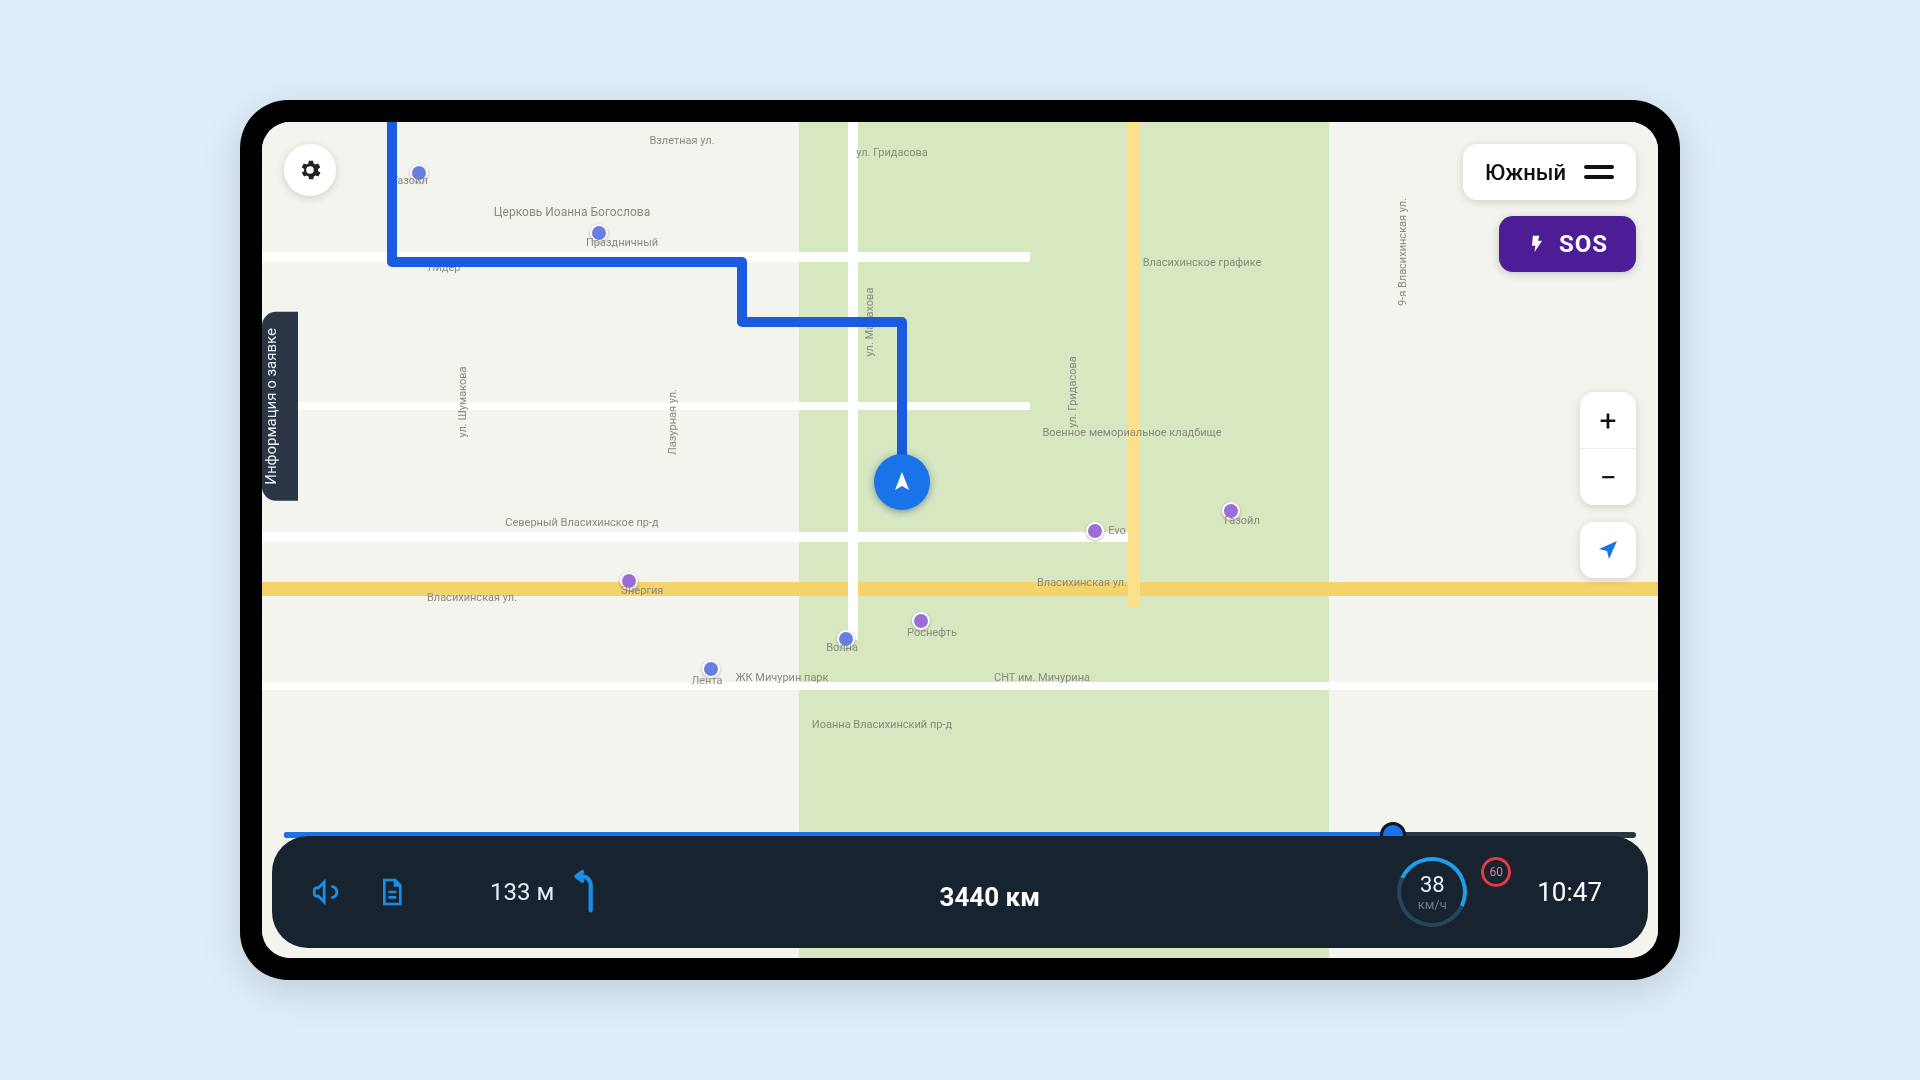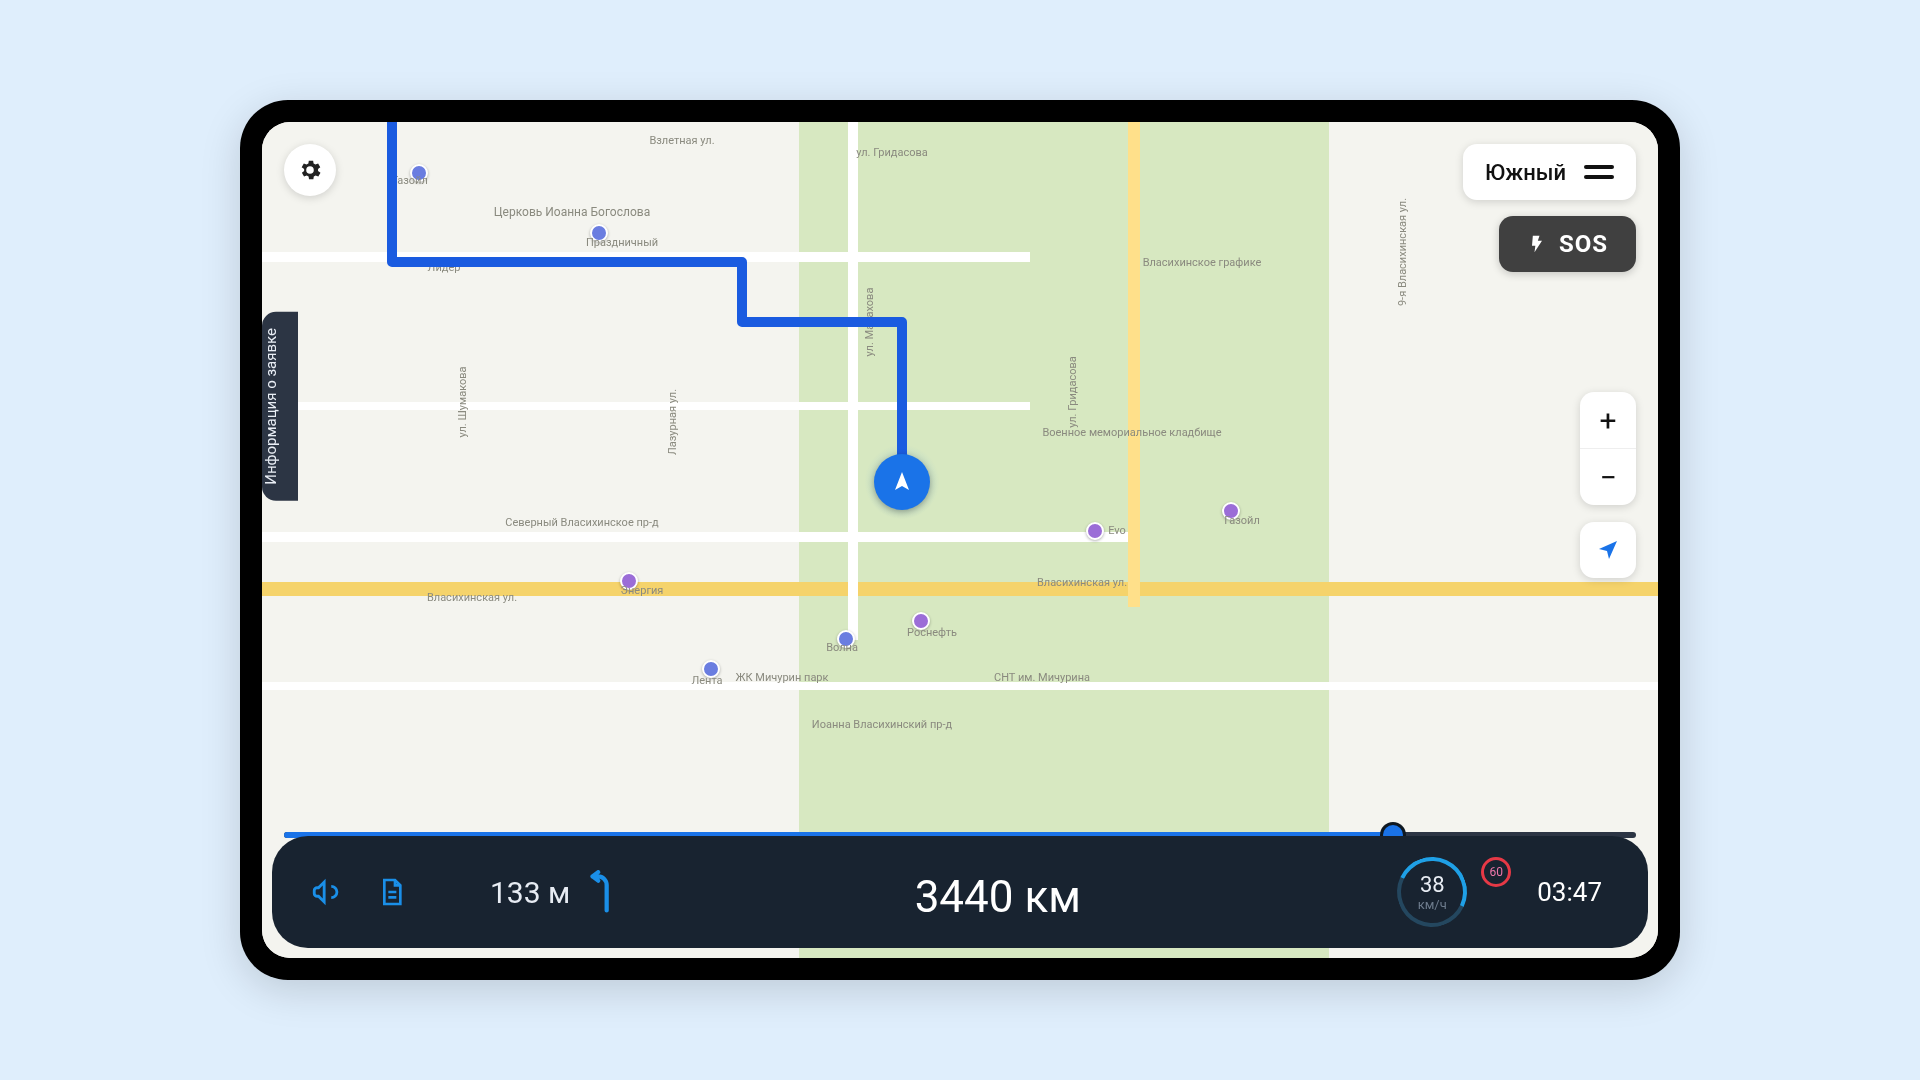--- a/index.html
+++ b/index.html
@@ -69,21 +69,21 @@
   }
   .menu-btn {
     position:absolute; right:22px; top:22px; height:56px; padding:0 22px;
     background:#fff; border-radius:14px; display:flex; align-items:center; gap:18px;
     box-shadow:0 2px 8px rgba(0,0,0,0.15); font-size:22px; font-weight:500; color:#111; cursor:pointer;
   }
   .menu-icon { display:flex; flex-direction:column; gap:6px;}
   .menu-icon span{display:block;width:30px;height:4px;background:#111;border-radius:2px;}
   .sos-btn {
     position:absolute; right:22px; top:94px; height:56px; padding:0 28px;
-    background:#404040; color:#fff; border-radius:14px; display:flex; align-items:center; gap:12px;
+    background:#4c1d95; color:#fff; border-radius:14px; display:flex; align-items:center; gap:12px;
     font-size:24px; font-weight:700; letter-spacing:1px; box-shadow:0 2px 8px rgba(0,0,0,0.2); cursor:pointer;
   }
   .info-tab {
     position:absolute; left:0; top:190px; width:36px; padding:16px 0;
     background:#2c3544; color:#e9eef5; border-radius:0 14px 14px 0;
     writing-mode:vertical-rl; transform:rotate(180deg);
     font-size:15px; text-align:center; cursor:pointer;
   }
   
   .zoom-box {
@@ -120,24 +120,24 @@
   .progress .knob{position:absolute;left:82%;top:50%;width:20px;height:20px;background:#1a73e8;border-radius:50%;transform:translate(-50%,-50%);box-shadow:0 0 0 3px #0f1820;}
   
   .dash{
     position:absolute; left:10px; right:10px; bottom:10px; height:112px;
     background:#182330; border-radius:36px; color:#fff;
     display:flex; align-items:center; padding:0 36px; gap:20px;
   }
   .dash .icons{display:flex;gap:26px;align-items:center;}
   .dash .icons .ibtn{width:38px;height:38px;display:flex;align-items:center;justify-content:center;cursor:pointer;}
   .dash .next-turn{display:flex;align-items:center;gap:14px;margin-left:60px;}
-  .dash .next-turn .dist{font-size:30px;color:#e7ecf3;}
+  .dash .next-turn .dist{font-size:24px;color:#e7ecf3;}
   .dash .center{flex:1;text-align:center;}
   .dash .center .eta{font-size:18px;color:#6d7b8c;}
-  .dash .center .tot{font-size:44px;font-weight:400;margin-top:10px;}
+  .dash .center .tot{font-size:26px;font-weight:700;margin-top:10px;}
   .dash .speed{position:relative;width:70px;height:70px;margin-left:20px;}
   .dash .speed .ring{position:absolute;inset:0;border-radius:50%;border:4px solid #24475f;border-top-color:#1fa0e6;border-right-color:#1fa0e6;transform:rotate(-20deg);}
   .dash .speed .num{position:absolute;inset:0;display:flex;flex-direction:column;align-items:center;justify-content:center;}
   .dash .speed .num .v{font-size:22px;color:#e7ecf3;}
   .dash .speed .num .u{font-size:13px;color:#6d7b8c;}
   .dash .limit{width:30px;height:30px;border:3px solid #e63946;border-radius:50%;display:flex;align-items:center;justify-content:center;font-size:12px;color:#e7a;position:relative;top:-20px;left:-6px;}
   .dash .clock{font-size:26px;margin-left:auto;padding-right:10px;}
   
   .poi{position:absolute;width:18px;height:18px;border-radius:50%;background:#6a7de0;border:2px solid #fff;box-shadow:0 1px 3px rgba(0,0,0,.3);}
 </style>
@@ -270,17 +270,17 @@
         <div class="tot">3440 км</div>
       </div>
       <div class="speed">
         <div class="ring"></div>
         <div class="num">
           <span class="v">38</span>
           <span class="u">км/ч</span>
         </div>
       </div>
       <div class="limit">60</div>
-      <div class="clock">03:47</div>
+      <div class="clock">10:47</div>
     </div>
 
   </div>
 </div>
 
 </body></html>

